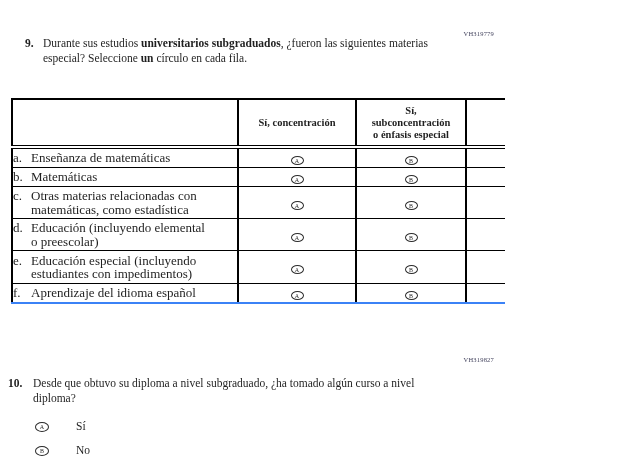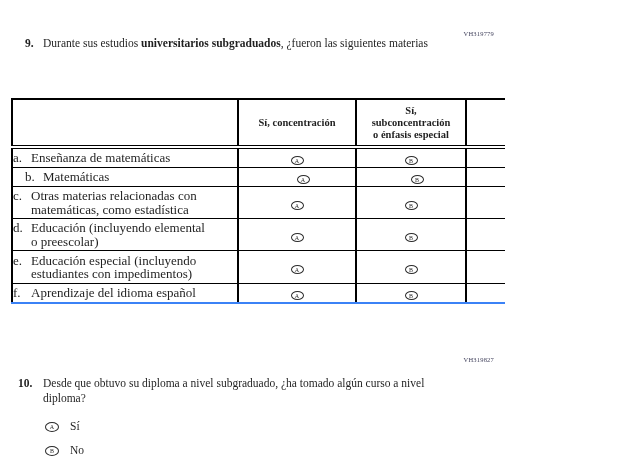--- a/index.html
+++ b/index.html
@@ -10,21 +10,21 @@
   .vhcode {
     position:absolute; font-size:6.5px; letter-spacing:0.2px;
     color:#3f3f5a; font-family:"Liberation Serif", serif;
   }
   #code-q9 { top:30px; right:11px; }
   #code-q10 { top:356px; right:11px; }
 
   
   .qblock { position:absolute; font-size:11.5px; line-height:15px; }
   #q9-block { left:25px; top:36px; width:540px; }
-  #q10-block { left:18px; top:376px; width:580px; }
+  #q10-block { left:8px; top:376px; width:580px; }
   .qnum { display:inline-block; font-weight:bold; vertical-align:top; }
   #q9-block .qnum { width:18px; }
   #q10-block .qnum { width:25px; }
   .qline { white-space:nowrap; }
   #q9-block .indent { padding-left:18px; }
   #q10-block .indent { padding-left:25px; }
   .b { font-weight:bold; }
 
   
   #q9-table {
@@ -36,21 +36,21 @@
     border-top:1px solid #000; border-bottom:1px solid #000;
     padding:0; overflow:hidden;
   }
   #q9-table thead th {
     border-top:2px solid #000; border-bottom:4px double #000;
     height:45px; font-weight:bold; font-size:10.5px; line-height:12px;
     text-align:center; vertical-align:middle; white-space:pre-line;
   }
   #q9-table tbody tr:last-child td { border-bottom:2px solid #3b82f6; }
   #q9-table tbody tr:nth-child(1) td { height:18px; }
-  #q9-table tbody tr:nth-child(2) td { height:17px;padding-left:12px; }
+  #q9-table tbody tr:nth-child(2) td { height:17px; }
   #q9-table tbody tr:nth-child(3) td { height:31px; }
   #q9-table tbody tr:nth-child(4) td { height:31px;margin-top:32px; }
   #q9-table tbody tr:nth-child(5) td { height:32px; }
   #q9-table tbody tr:nth-child(6) td { height:17px; }
   td.c-label { font-size:13px; line-height:13.5px; vertical-align:middle; padding:1px 2px 1px 4px; }
   .rletter { display:inline-block; width:18px; vertical-align:top; }
   .rtext { display:inline-block; vertical-align:top; white-space:pre-line; max-width:198px; }
   td.c-opt { text-align:center; vertical-align:middle; }
   td.c-code {
     font-size:6px; letter-spacing:0.2px; color:#44445e;
@@ -58,34 +58,35 @@
   }
   
   .bubble {
     display:inline-block; width:13px; height:9px;
     border:1px solid #2b2b2b; border-radius:50%;
     font-size:6px; line-height:8.5px; text-align:center;
     color:#2b2b2b; font-family:"Liberation Serif", serif;
     box-sizing:border-box; cursor:pointer;
   }
   
-  .opt { display:flex; align-items:center; padding-left:27px; margin-top:9px; }
+  .opt { display:flex; align-items:center; padding-left:27px; margin-top:9px;gap:16px; }
   .opt:first-of-type { margin-top:13px; }
   .opt .bubble { width:14px; height:10px; line-height:9px; margin-right:11px; flex:0 0 auto; }
   .opt-label { font-size:11.5px; }
 </style>
 </head>
 <body>
 
 <div id="page">
 
   <span id="code-q9" class="vhcode">VH319779</span>
 
   <div id="q9-block" class="qblock">
     <div class="qline"><span class="qnum">9.</span><span>Durante sus estudios </span><span class="b">universitarios subgraduados</span><span>, ¿fueron las siguientes materias</span></div>
+    <div class="qline indent"><span>especial? Seleccione </span><span class="b">un</span><span> círculo en cada fila.</span></div>
   </div>
 
   <table id="q9-table">
     <colgroup>
       <col style="width:226px">
         <col style="width:118px">
         <col style="width:110px">
       <col style="width:105px">
         <col style="width:49px">
     </colgroup>

